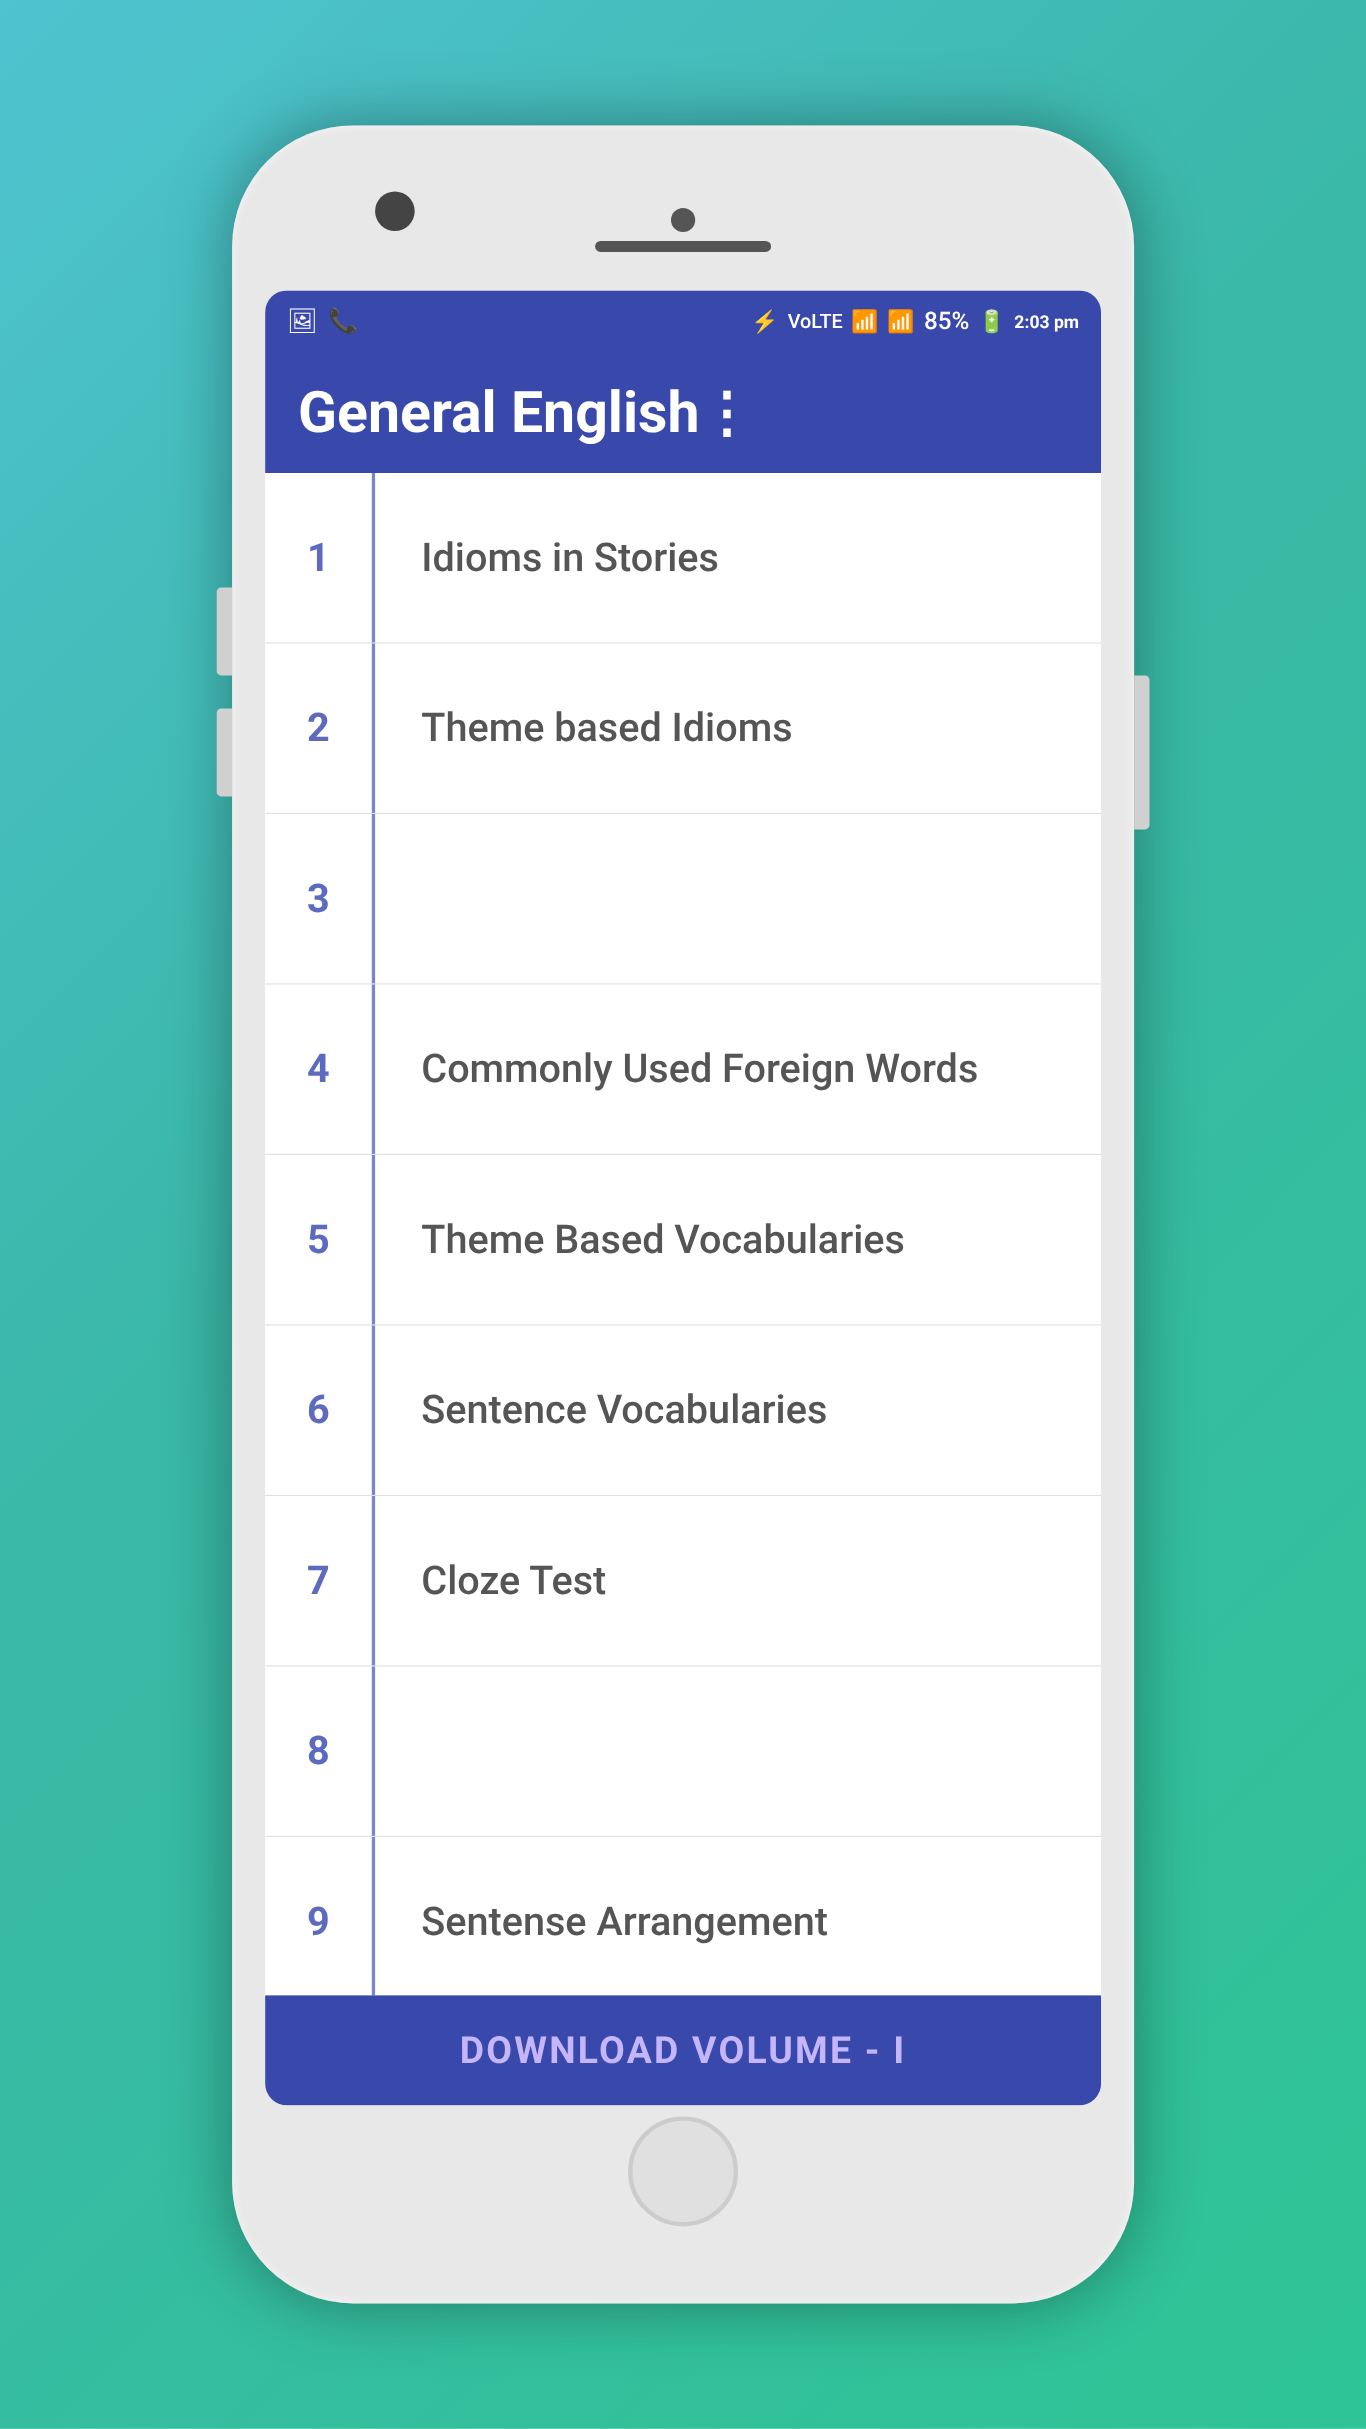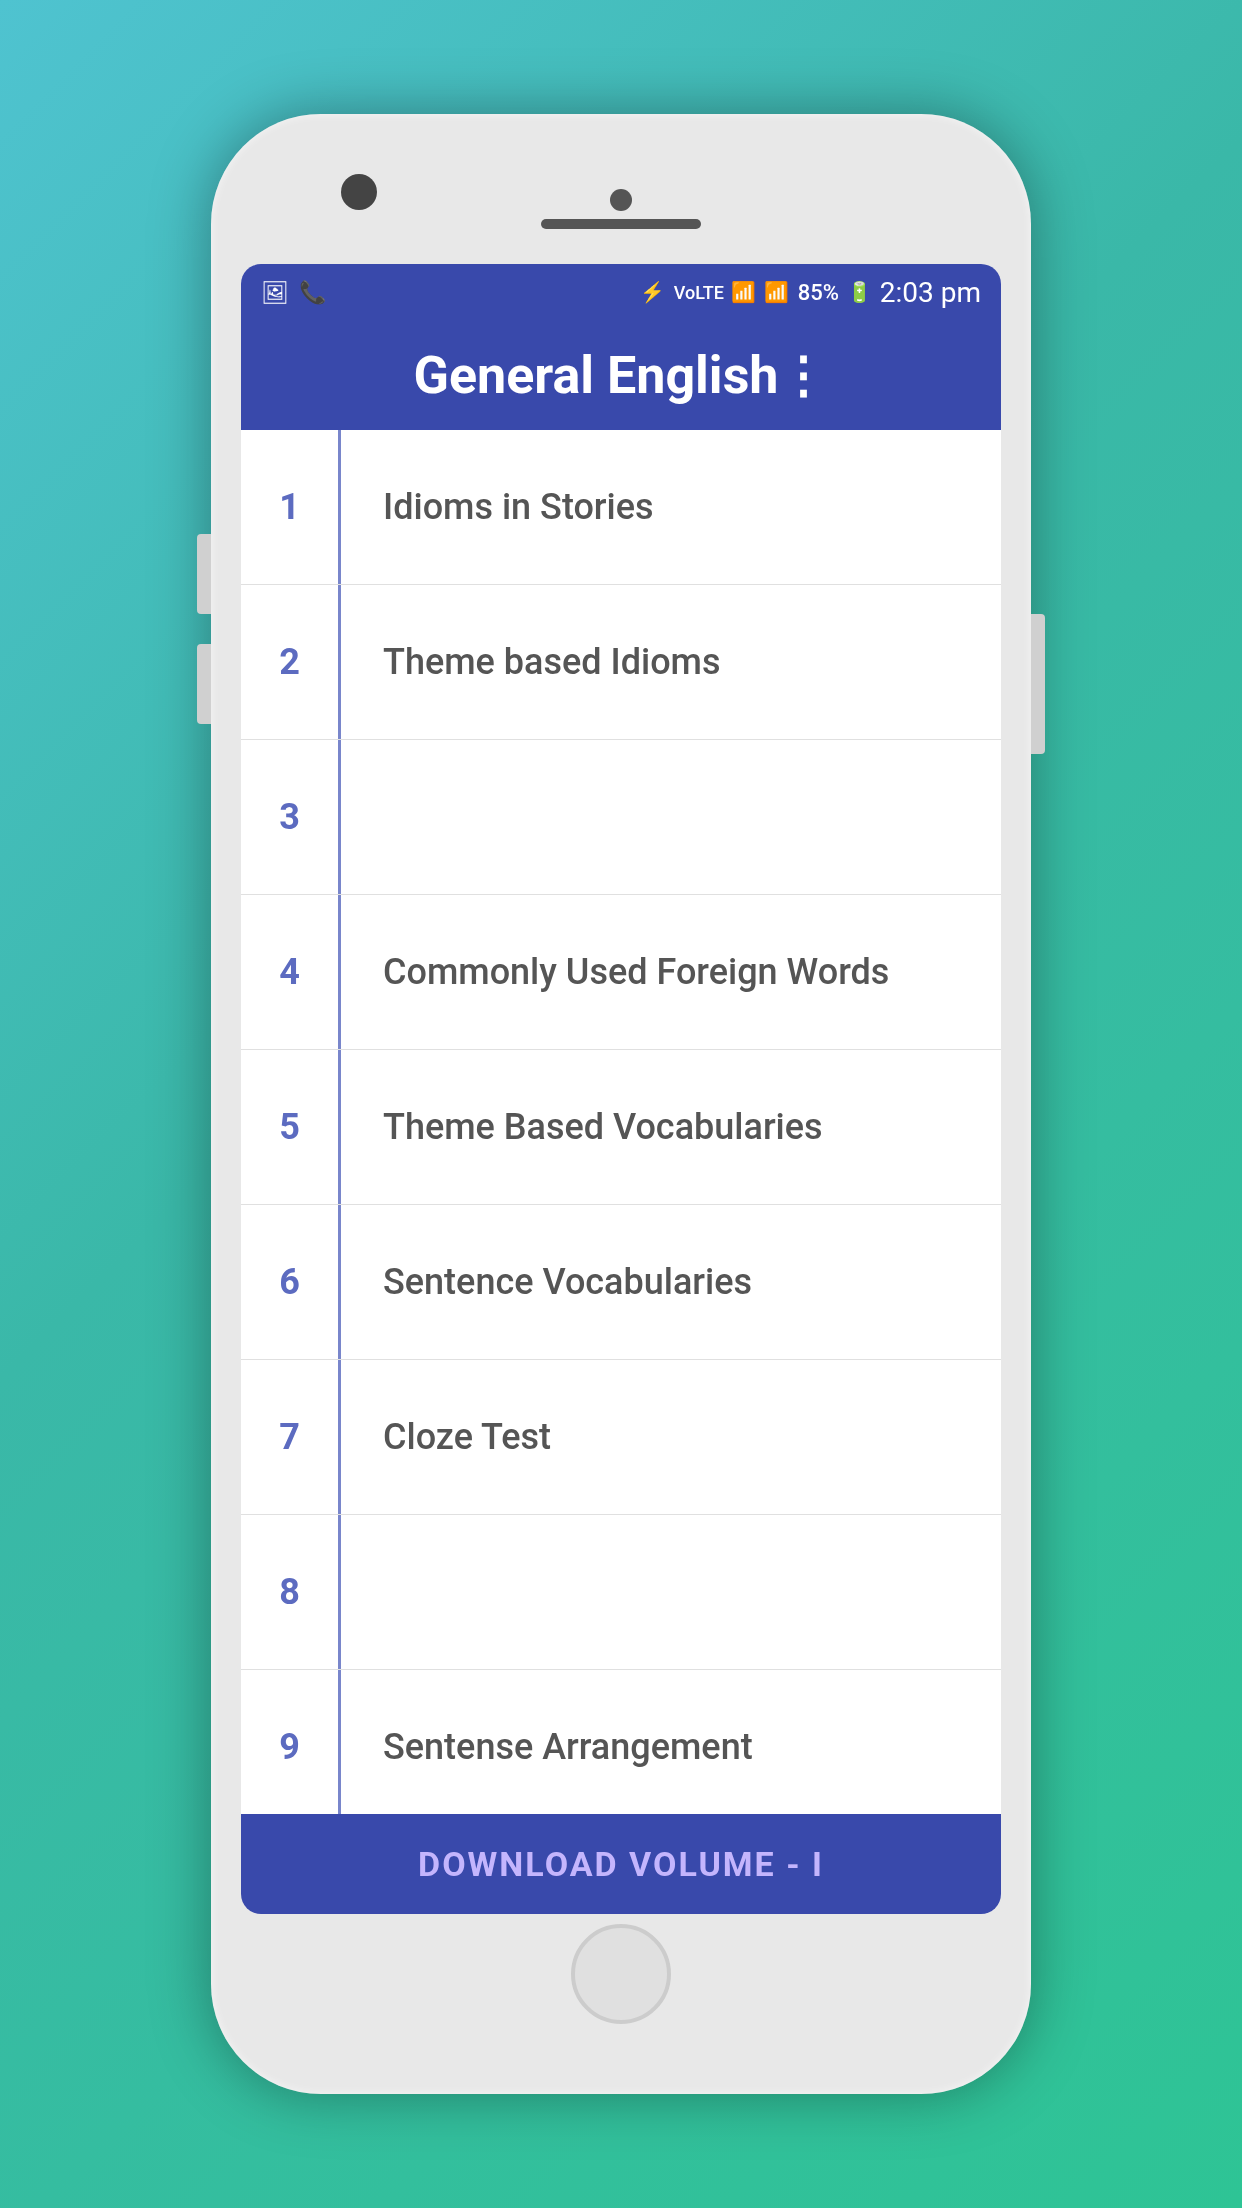--- a/index.html
+++ b/index.html
@@ -104,21 +104,21 @@
       font-size: 22px;
       font-weight: 500;
     }
 
     
     .app-bar {
       background: #3949ab;
       height: 110px;
       display: flex;
       align-items: center;
-      justify-content: center;
+      justify-content: flex-start;
       padding: 0 30px;
       flex-shrink: 0;
     }
 
     .app-title {
       color: white;
       font-size: 52px;
       font-weight: bold;
     }
 
@@ -252,21 +252,21 @@
         <span class="status-icon">🖼</span>
         <span class="status-icon">📞</span>
       </div>
       <div class="status-right">
         <span style="font-size:20px;">⚡</span>
         <span style="font-size:18px;">VoLTE</span>
         <span style="font-size:20px;">📶</span>
         <span style="font-size:20px;">📶</span>
         <span style="font-size:22px;">85%</span>
         <span style="font-size:20px;">🔋</span>
-        <span style="font-size:28px; font-weight:400;text-align:center;">2:03 pm</span>
+        <span style="font-size:16px; font-weight:700;text-align:center;">2:03 pm</span>
       </div>
     </div>
 
     <div class="app-bar">
       <span class="app-title">General English</span>
       <span class="more-icon">⋮</span>
     </div>
 
     <div class="list-container" id="list-container">
     <div class="list-item">

